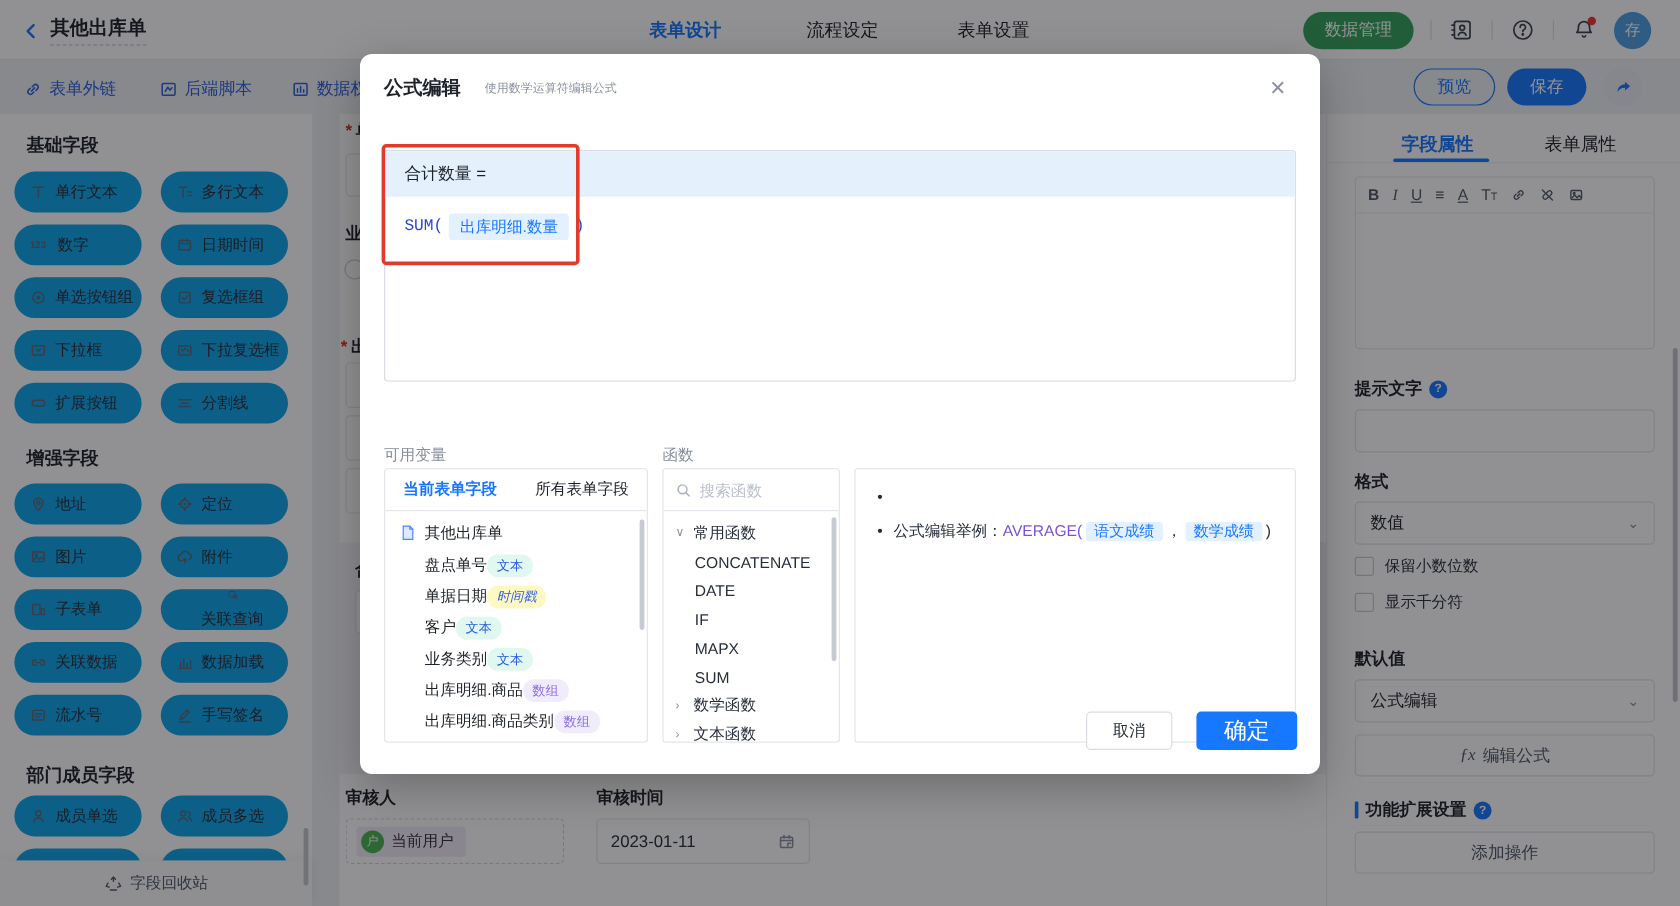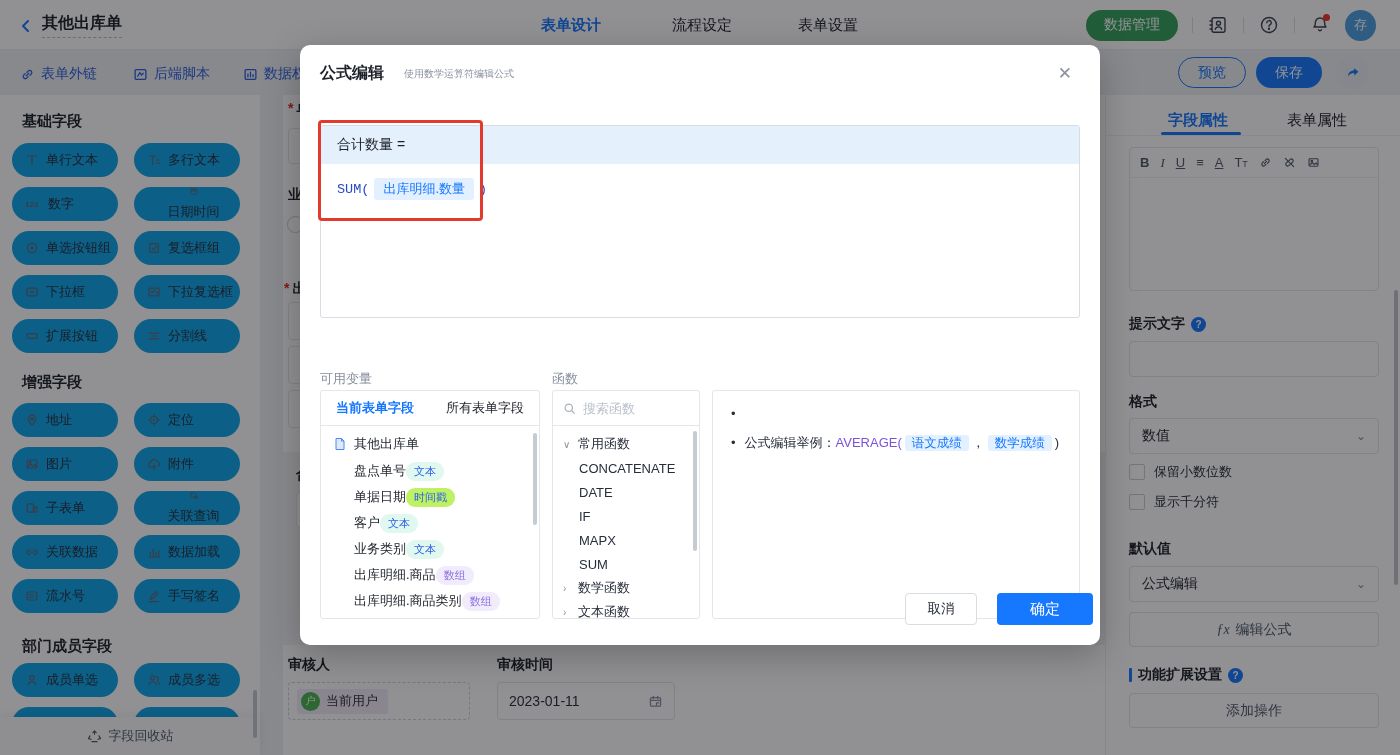--- a/index.html
+++ b/index.html
@@ -78,36 +78,36 @@
   .token { font-family:"Liberation Sans",sans-serif; font-size:13px; color:#1677ff; background:#e3f0ff; border-radius:3px; padding:2px 9px; margin:0 5px; }
   .col-label { position:absolute; top:325px; font-size:13px; color:#868e9c; }
   .panel { position:absolute; top:345px; height:229px; border:1px solid #e5e6eb; border-radius:3px; overflow:hidden; background:#fff; }
   .vtabs { height:35px; border-bottom:1px solid #e5e6eb; display:flex; align-items:center; justify-content:space-between; padding:0 15px; font-size:13px; }
   .vtab-active { color:#1677ff; font-weight:600; cursor:pointer; }
   .vtab { color:#1d2129; cursor:pointer; }
   .tree-root { display:flex; align-items:center; gap:7px; height:28px; margin:4px 0 0 12px; font-size:13px; cursor:pointer; }
   .tree-row { display:flex; align-items:center; justify-content:flex-start; height:26px; padding:0 14px 0 33px; font-size:13px; cursor:pointer; }
   .badge { font-size:11px; padding:2px 8px; border-radius:9px; white-space:nowrap; }
   .b-text { background:#e1f8f0; color:#2b5fe6; }
-  .b-timestamp { background:#bef264; color:#2b5fe6; }
+  .b-timestamp { background:#fef9c3; color:#2b5fe6;font-style:italic; }
   .b-array { background:#f1ecfc; color:#8b6fe0; }
   .pthumb { position:absolute; width:4px; background:#c6cad1; border-radius:2px; }
   .fsearch { height:35px; border-bottom:1px solid #e5e6eb; display:flex; align-items:center; gap:7px; padding:0 10px; }
   .fsearch input { border:none; outline:none; width:100px; font-size:13px; color:#272e3b; font-family:inherit; }
   .fsearch input::placeholder { color:#bac0cc; }
   .fgroup { display:flex; align-items:center; gap:6px; height:24px; padding-left:10px; font-size:13px; color:#272e3b; cursor:pointer; }
   .fgroup .gc { color:#8a919f; font-size:10px; width:9px; }
   .fitem { height:24px; display:flex; align-items:center; padding-left:26px; font-size:13px; color:#272e3b; cursor:pointer; }
   .hints { padding:13px 18px; font-size:13px; color:#272e3b; }
   .hint-row { display:flex; gap:9px; line-height:20px; margin-bottom:9px; align-items:flex-start; }
   .dot { color:#272e3b; font-size:13px; }
   .fn-purple { color:#7b52d6; }
   .htoken { color:#1677ff; background:#e3f0ff; border-radius:3px; padding:1px 7px; margin:0 3px; font-size:12.5px; }
   .m-cancel { position:absolute; left:605px; top:548px; width:72px; height:32px; border:1px solid #d9dce3; border-radius:4px; background:#fff; font-size:13.5px; color:#272e3b; cursor:pointer; font-family:inherit; }
-  .m-ok { position:absolute; left:697px; top:548px; width:96px; height:32px; border:none; border-radius:4px; background:#1677ff; color:#fff; font-size:15px; cursor:pointer; font-family:inherit; }
+  .m-ok { position:absolute; left:697px; top:548px; width:84px; height:32px; border:none; border-radius:4px; background:#1677ff; color:#fff; font-size:19px; cursor:pointer; font-family:inherit; }
   .annotation { position:absolute; left:318px; top:120px; width:165px; height:101px; border:3px solid #e23b2e; border-radius:4px; z-index:60; pointer-events:none; }
 </style>
 </head>
 <body>
 
 <div class="stage">
 
   <div class="header">
     <div class="back-title">
       <span>
@@ -199,21 +199,21 @@
           <path d="M2.5 3h6M5.5 3v8.5M9.5 7h3M9.5 10h3"></path>
         </svg>
       <span>多行文本</span>
     </div>
     <div class="chip" style="left:12px; top:92px;">
       <svg width="16" height="14" viewBox="0 0 16 14">
           <text x="0" y="10" font-size="8" fill="#5f6673" font-family="Liberation Sans, sans-serif" font-weight="bold">123</text>
         </svg>
       <span>数字</span>
     </div>
-    <div class="chip" style="left:134px; top:92px;flex-direction:column;">
+    <div class="chip" style="left:134px; top:92px;">
       <svg width="14" height="14" viewBox="0 0 14 14" fill="none" stroke="#5f6673" stroke-width="1.2" stroke-linecap="round">
           <rect x="2.3" y="3.4" width="9.4" height="8" rx="1"></rect>
           <path d="M2.3 6h9.4M5 2.2v2M9 2.2v2"></path>
         </svg>
       <span>日期时间</span>
     </div>
     <div class="chip" style="left:12px; top:136px;">
       <svg width="14" height="14" viewBox="0 0 14 14" fill="none" stroke="#5f6673" stroke-width="1.2">
           <circle cx="7" cy="7" r="4.6"></circle>
           <circle cx="7" cy="7" r="1.7" fill="#5f6673" stroke="none"></circle>

